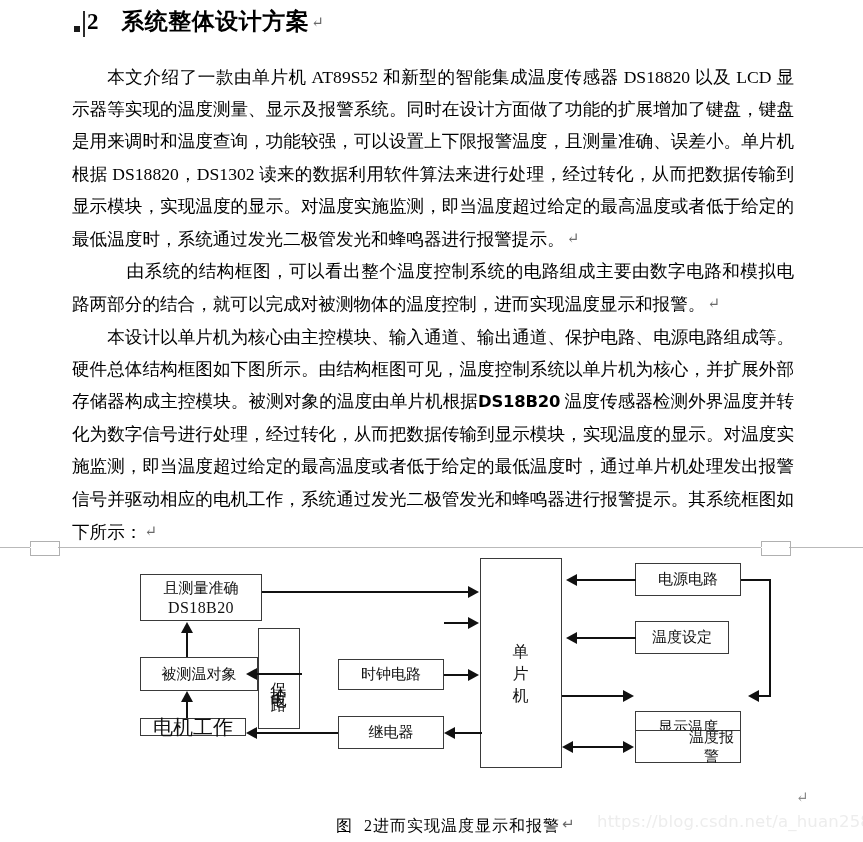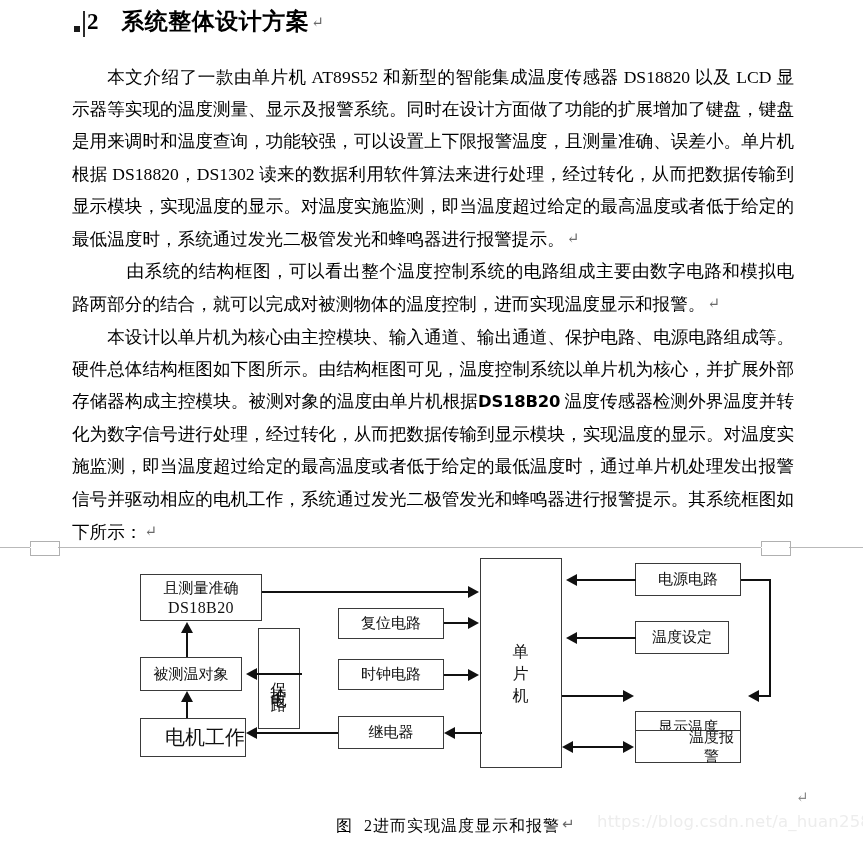--- a/index.html
+++ b/index.html
@@ -247,35 +247,32 @@
   <div class="sep-mark-cut" style="left:761px;"></div>
 </div>
 
 <div class="diagram">
 
   <div class="dbox serif-sub" style="left:140px; top:26px; width:122px; height:47px;">
     <span>且测量准确</span>
     <span class="sub">DS18B20</span>
   </div>
 
-  <div class="dbox" style="left:140px; top:109px; width:102px; height:34px;">
+  <div class="dbox" style="left:140px; top:109px; width:118px; height:34px;">
     <span>被测温对象</span>
   </div>
 
-  <div class="dbox big" style="left:140px; top:170px; width:106px; height:39px;align-items:flex-end;">
+  <div class="dbox big" style="left:140px; top:170px; width:106px; height:18px;">
     <span>电机工作</span>
   </div>
 
   <div class="dbox vertical" style="left:258px; top:80px; width:42px; height:101px;">
     <span>保护电路</span>
   </div>
 
-  <div class="dbox" style="left:338px; top:60px; width:106px; height:31px;">
-    <span>复位电路</span>
-  </div>
 
   <div class="dbox" style="left:338px; top:168px; width:106px; height:33px;">
     <span>继电器</span>
   </div>
 
   <div class="dbox" style="left:338px; top:111px; width:106px; height:31px;">
     <span>时钟电路</span>
   </div>
 
   <div class="dbox mcu" style="left:480px; top:10px; width:82px; height:210px;">

